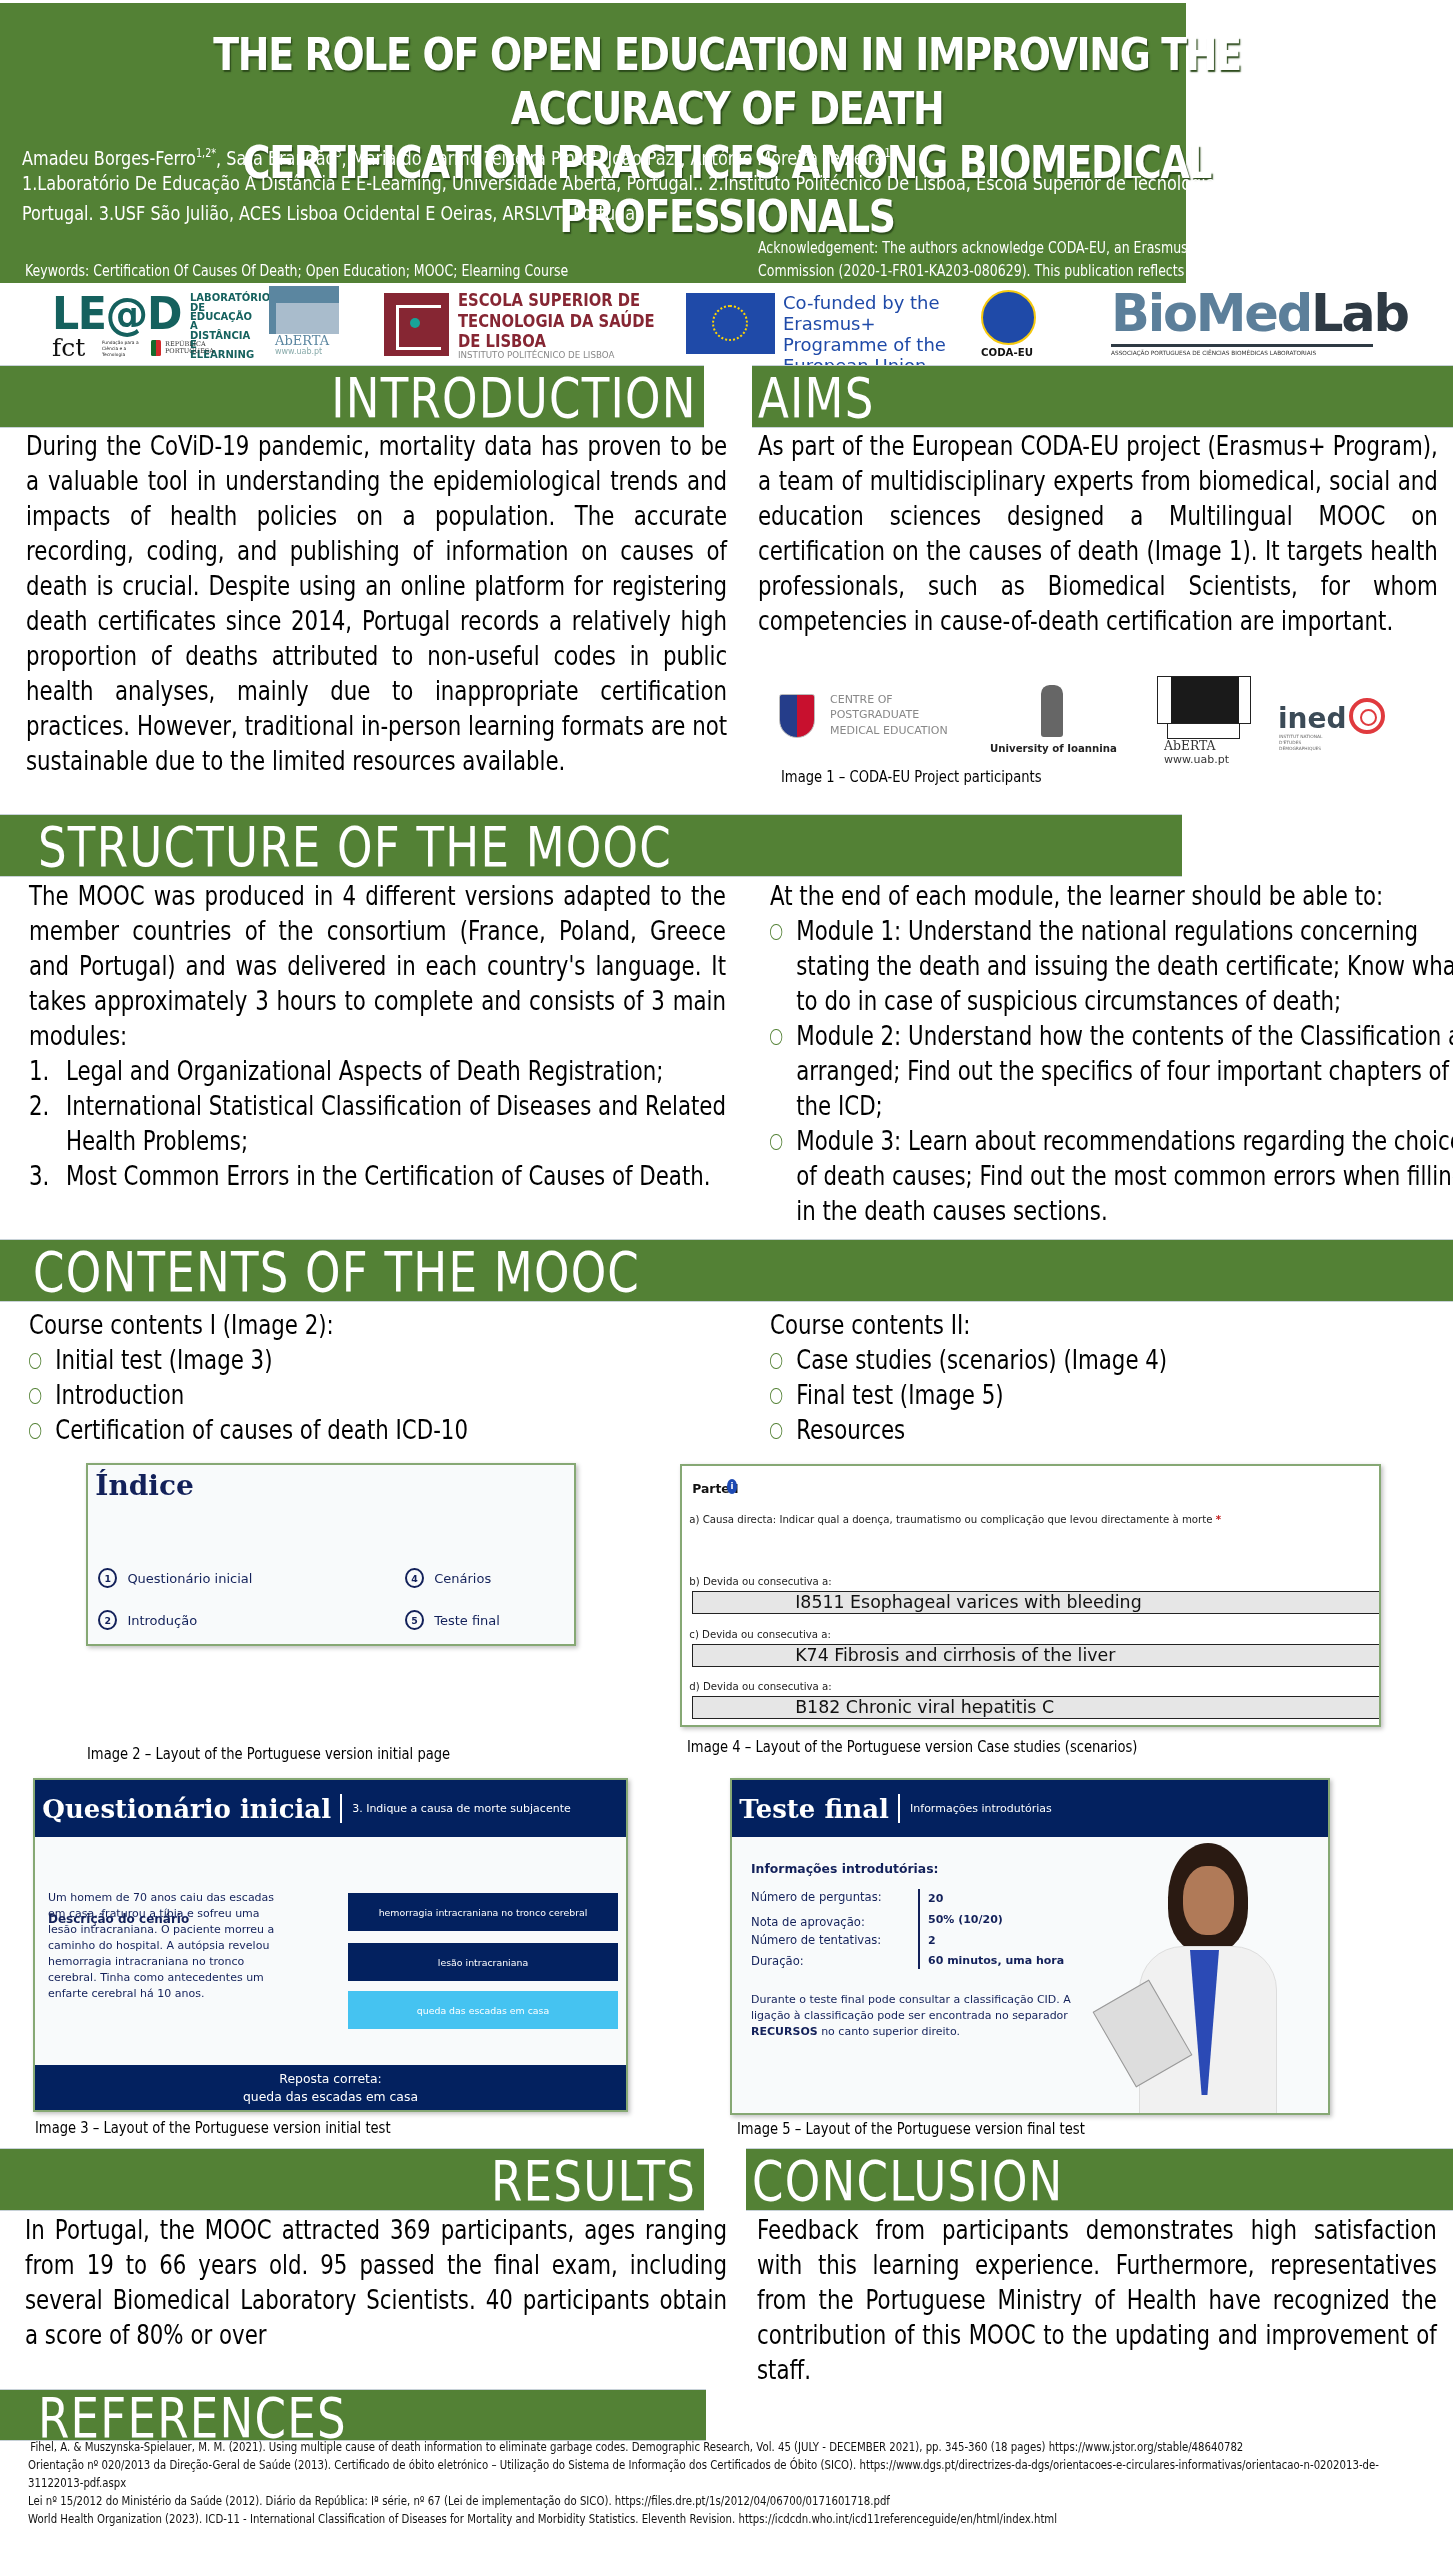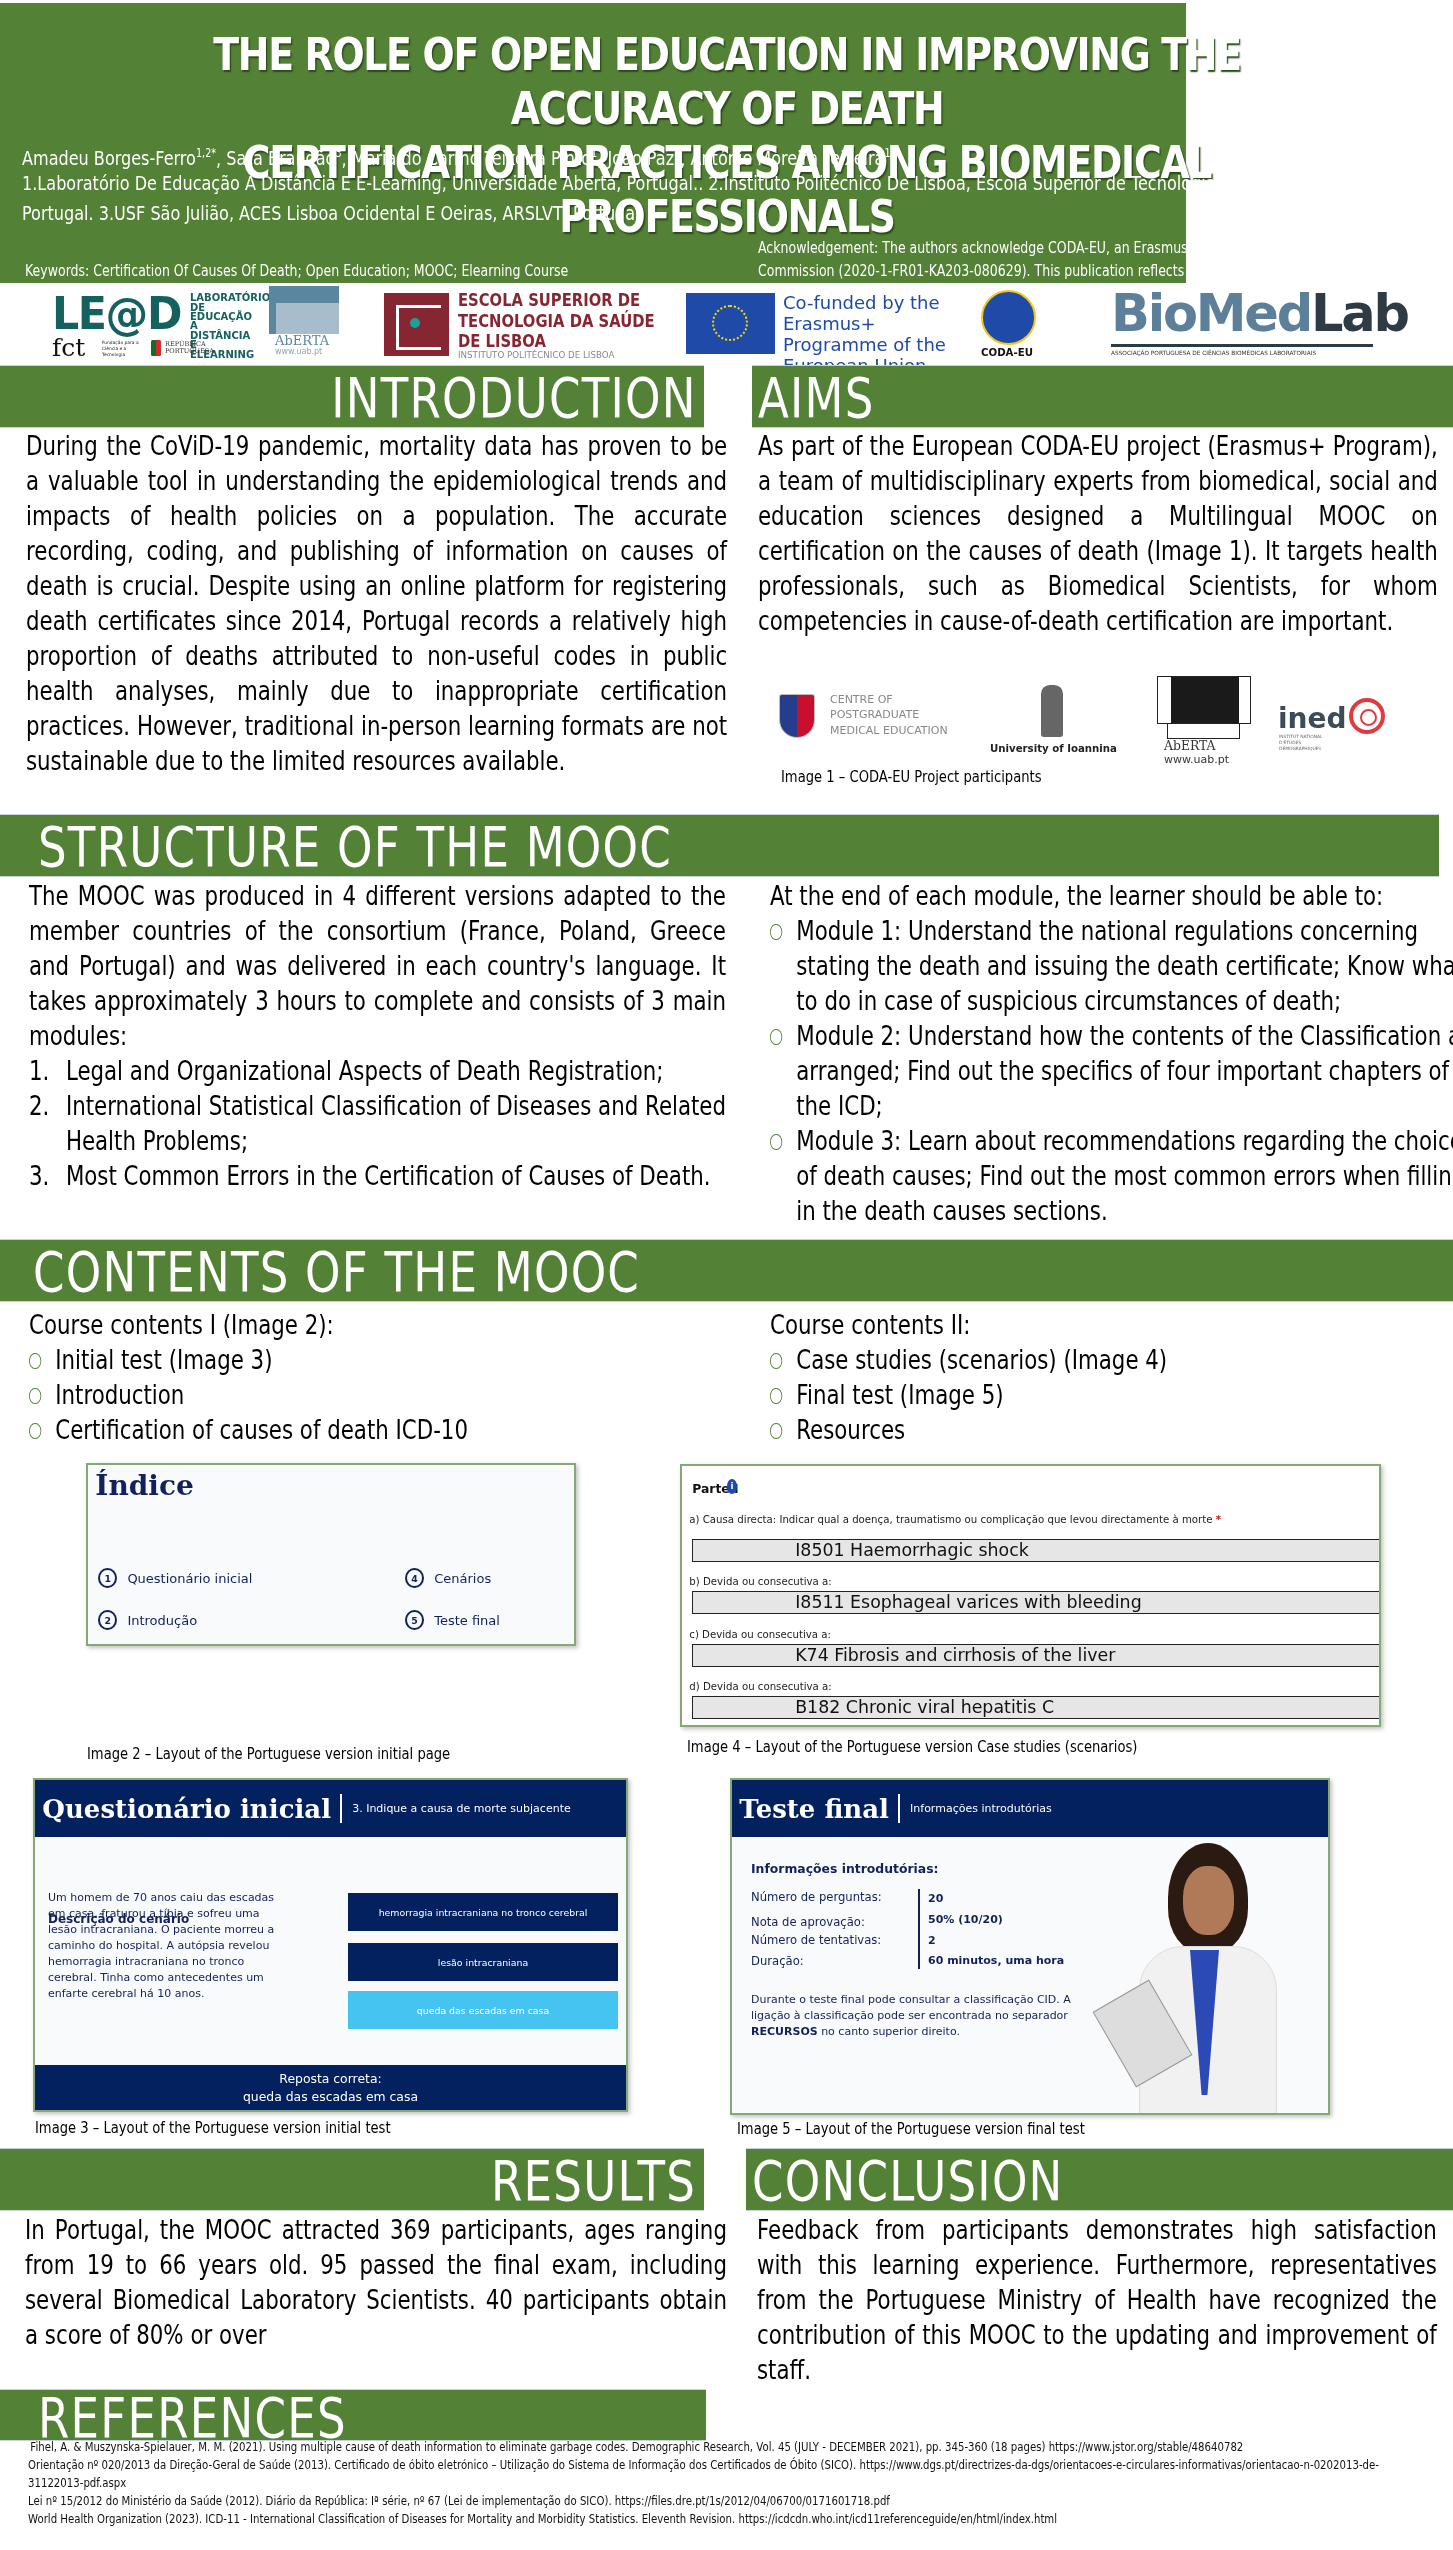--- a/index.html
+++ b/index.html
@@ -166,21 +166,21 @@
 <div class="uoi">University of Ioannina</div>
 <div class="uab2-box"></div>
 <div class="uab2-box2"></div>
 <div class="uab2-txt">AbERTA</div>
 <div class="uab2-url">www.uab.pt</div>
 <div class="ined">ined</div>
 <div class="ined-sub" style="width:58px;">INSTITUT NATIONAL D'ÉTUDES DÉMOGRAPHIQUES</div>
 <div class="ined-mark"></div>
 <div class="caption" style="left:781px; top:767px;">Image 1 – CODA-EU Project participants</div>
 
-<div class="banner" style="left:0; top:814px; width:1439px;">
+<div class="banner" style="left:0; top:814px; width:1182px;">
   <div class="banner-title" style="left:38px; transform-origin:left;">STRUCTURE OF THE MOOC</div>
 </div>
 <div class="body-text" style="left:29px; top:879px; width:850px;">
   <div>The MOOC was produced in 4 different versions adapted to the member countries of the consortium (France, Poland, Greece and Portugal) and was delivered in each country's language. It takes approximately 3 hours to complete and consists of 3 main modules:</div>
   <ul class="list ol">
     <li><span class="num">1.</span><span>Legal and Organizational Aspects of Death Registration;</span></li>
     <li><span class="num">2.</span><span>International Statistical Classification of Diseases and Related Health Problems;</span></li>
     <li><span class="num">3.</span><span>Most Common Errors in the Certification of Causes of Death.</span></li>
   </ul>
 </div>
@@ -234,21 +234,20 @@
       <span>Teste final</span>
     </div>
   </div>
 
 <div class="caption" style="left:87px; top:1744px;">Image 2 – Layout of the Portuguese version initial page</div>
 
 <div class="shot" style="left:680px; top:1464px; width:701px; height:263px; background:#fff;">
   <div class="part-head">Parte I</div>
   <div class="info-icon">i</div>
   <div class="q-label" style="top:48px;"><span>a) Causa directa: Indicar qual a doença, traumatismo ou complicação que levou directamente à morte</span> <span class="q-star">*</span></div>
-  <div class="q-field" style="top:73px;">I8501 Haemorrhagic shock</div>
   <div class="q-label" style="top:110px;">b) Devida ou consecutiva a:</div>
   <div class="q-field" style="top:125px;">I8511 Esophageal varices with bleeding</div>
   <div class="q-label" style="top:163px;">c) Devida ou consecutiva a:</div>
   <div class="q-field" style="top:178px;">K74 Fibrosis and cirrhosis of the liver</div>
   <div class="q-label" style="top:215px;">d) Devida ou consecutiva a:</div>
   <div class="q-field" style="top:230px;">B182 Chronic viral hepatitis C</div>
 </div>
 <div class="caption" style="left:687px; top:1737px;">Image 4 – Layout of the Portuguese version Case studies (scenarios)</div>
 
 <div class="shot" style="left:33px; top:1778px; width:595px; height:334px;">

